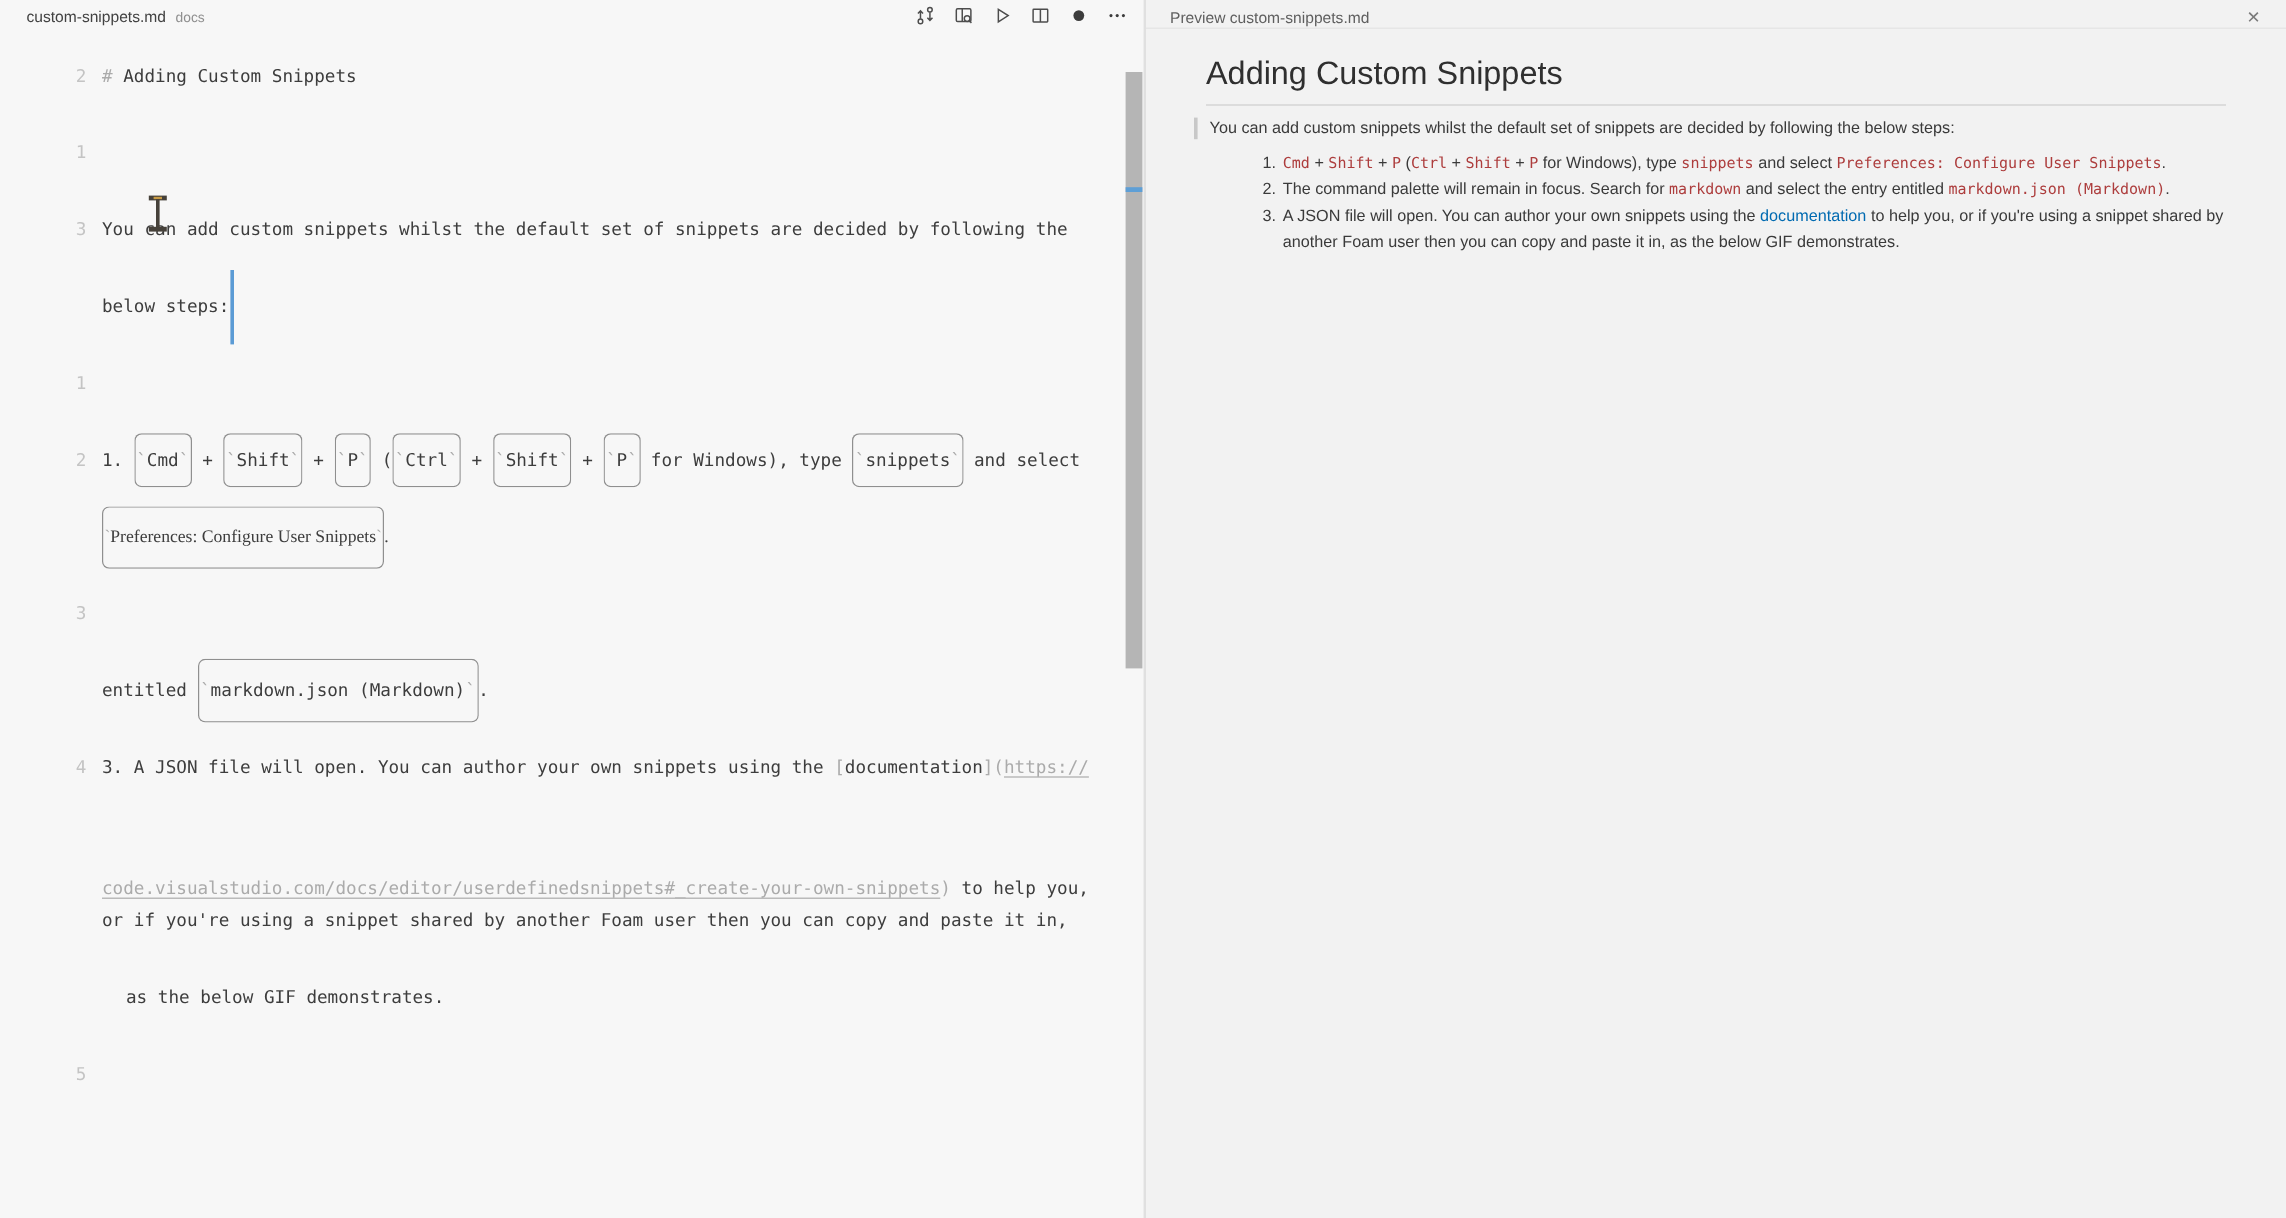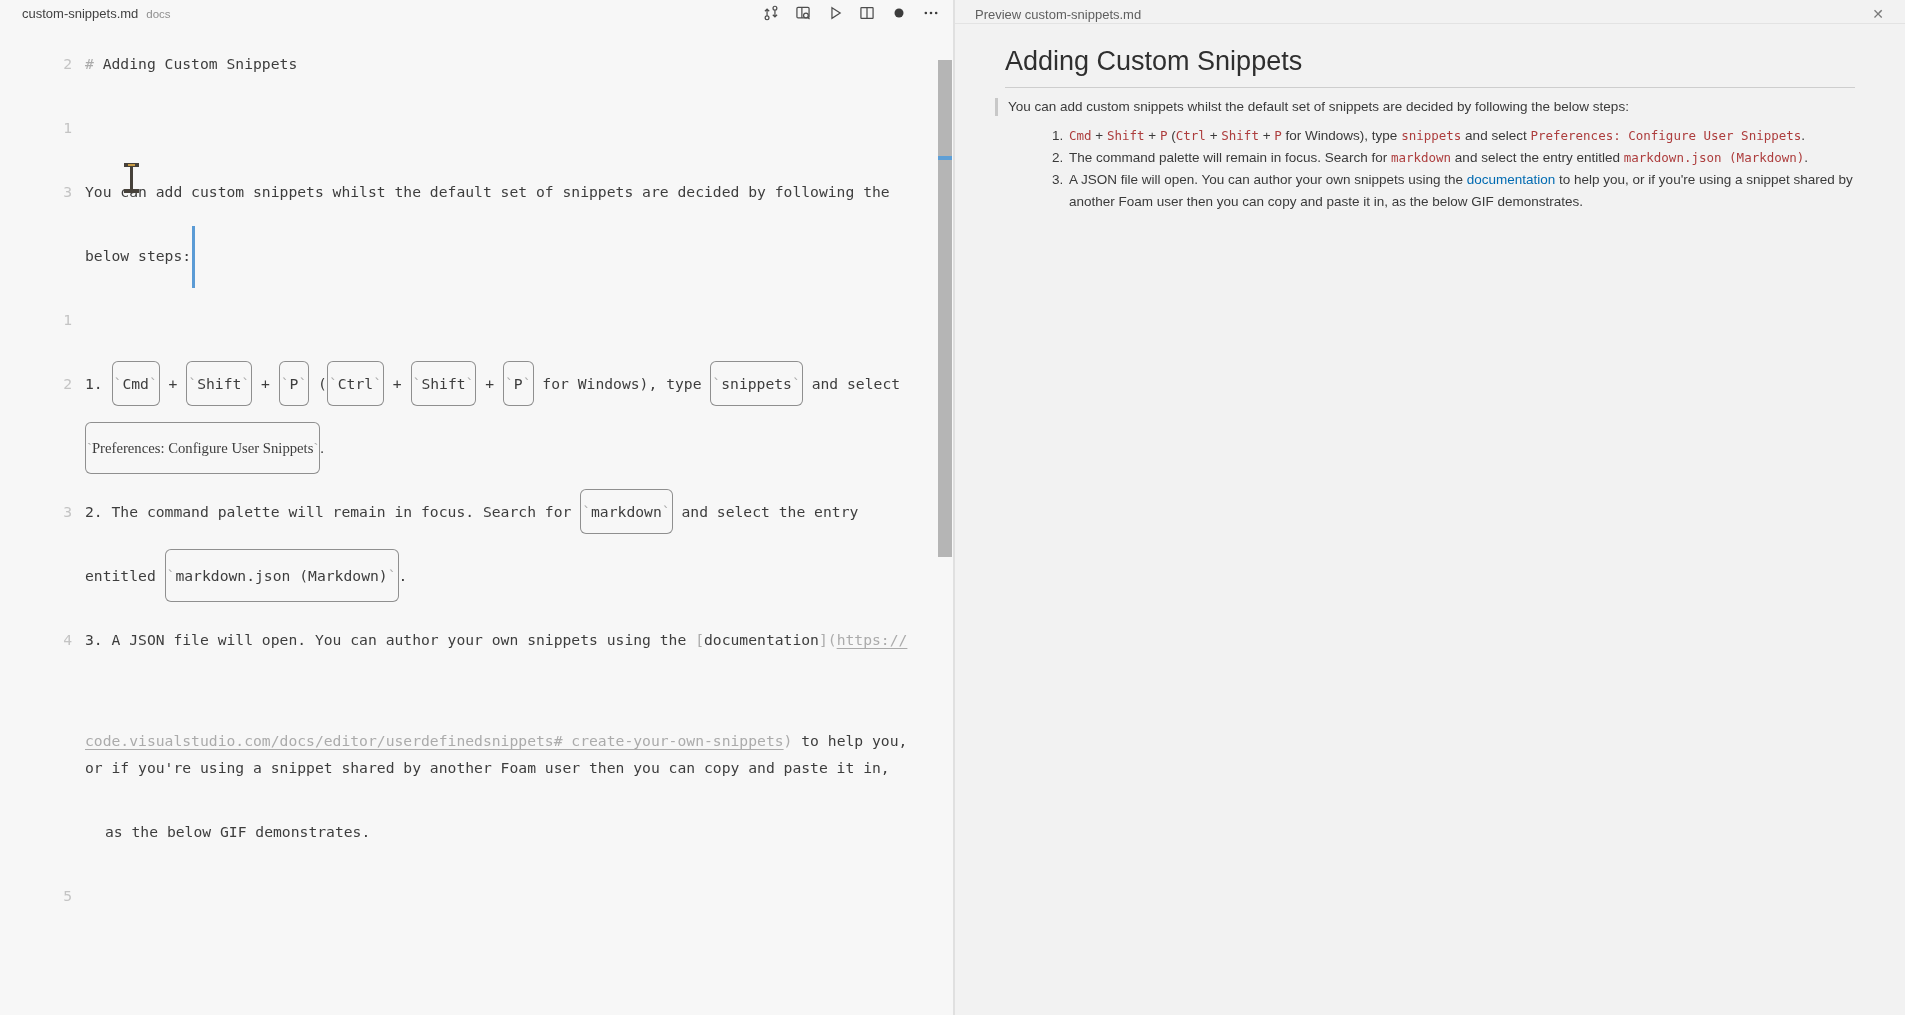--- a/index.html
+++ b/index.html
@@ -113,21 +113,21 @@
 
     <div id="editor-body">
       <div id="ed-lines">
           <div class="ed-line" style="top: 0px;"><span class="ln">2</span><span class="ltext"><span class="s-dim"># </span><span>Adding Custom Snippets</span></span></div>
           <div class="ed-line" style="top: 64px;"><span class="ln">1</span><span class="ltext"></span></div>
           <div class="ed-line" style="top: 128px;"><span class="ln">3</span><span class="ltext"><span>You can add custom snippets whilst the default set of snippets are decided by following the</span></span></div>
           <div class="ed-line" style="top: 192px;"><span class="ln"></span><span class="ltext"><span>below steps:</span><span class="ed-caret"></span></span></div>
           <div class="ed-line" style="top: 256px;"><span class="ln">1</span><span class="ltext"></span></div>
           <div class="ed-line" style="top: 320px;"><span class="ln">2</span><span class="ltext"><span>1. </span><span class="code-box"><span class="tick">`</span><span>Cmd</span><span class="tick">`</span></span><span> + </span><span class="code-box"><span class="tick">`</span><span>Shift</span><span class="tick">`</span></span><span> + </span><span class="code-box"><span class="tick">`</span><span>P</span><span class="tick">`</span></span><span> (</span><span class="code-box"><span class="tick">`</span><span>Ctrl</span><span class="tick">`</span></span><span> + </span><span class="code-box"><span class="tick">`</span><span>Shift</span><span class="tick">`</span></span><span> + </span><span class="code-box"><span class="tick">`</span><span>P</span><span class="tick">`</span></span><span> for Windows), type </span><span class="code-box"><span class="tick">`</span><span>snippets</span><span class="tick">`</span></span><span> and select</span></span></div>
           <div class="ed-line" style="top: 384px; font-family: Liberation Serif, serif;"><span class="ln"></span><span class="ltext"><span class="code-box tall"><span class="tick">`</span><span>Preferences: Configure User Snippets</span><span class="tick">`</span></span><span>.</span></span></div>
-          <div class="ed-line" style="top: 448px;"><span class="ln">3</span><span class="ltext"><span>2. The command palette will remain in focus. Search for </span><span class="code-box"><span class="tick">`</span><span>markdown</span><span class="tick">`</span></span><span> and select the entry</span></span></div>
+          <div class="ed-line" style="top: 448px;"><span class="ln">3</span></div>
           <div class="ed-line" style="top: 512px; padding-left: 48px;"><span class="ln"></span><span class="ltext"><span>entitled </span><span class="code-box tall"><span class="tick">`</span><span>markdown.json (Markdown)</span><span class="tick">`</span></span><span>.</span></span></div>
           <div class="ed-line" style="top: 576px;"><span class="ln">4</span><span class="ltext"><span>3. A JSON file will open. You can author your own snippets using the </span><span class="s-dim">[</span><span>documentation</span><span class="s-dim">](</span><span class="s-url">https://</span></span></div>
           <div class="ed-line" style="top: 677px; text-align: right;"><span class="ln"></span><span class="ltext"><span class="s-url">code.visualstudio.com/docs/editor/userdefinedsnippets#_create-your-own-snippets</span><span class="s-dim">)</span><span> to help you,</span></span></div>
           <div class="ed-line" style="top: 704px;"><span class="ln"></span><span class="ltext"><span>or if you're using a snippet shared by another Foam user then you can copy and paste it in,</span></span></div>
           <div class="ed-line" style="top: 768px; margin-left: 20px;"><span class="ln"></span><span class="ltext"><span>as the below GIF demonstrates.</span></span></div>
           <div class="ed-line" style="top: 832px;"><span class="ln">5</span><span class="ltext"></span></div>
         </div>
       <div id="mouse-ibeam">
         <div class="bar t"></div>
           <div class="glow"></div>

